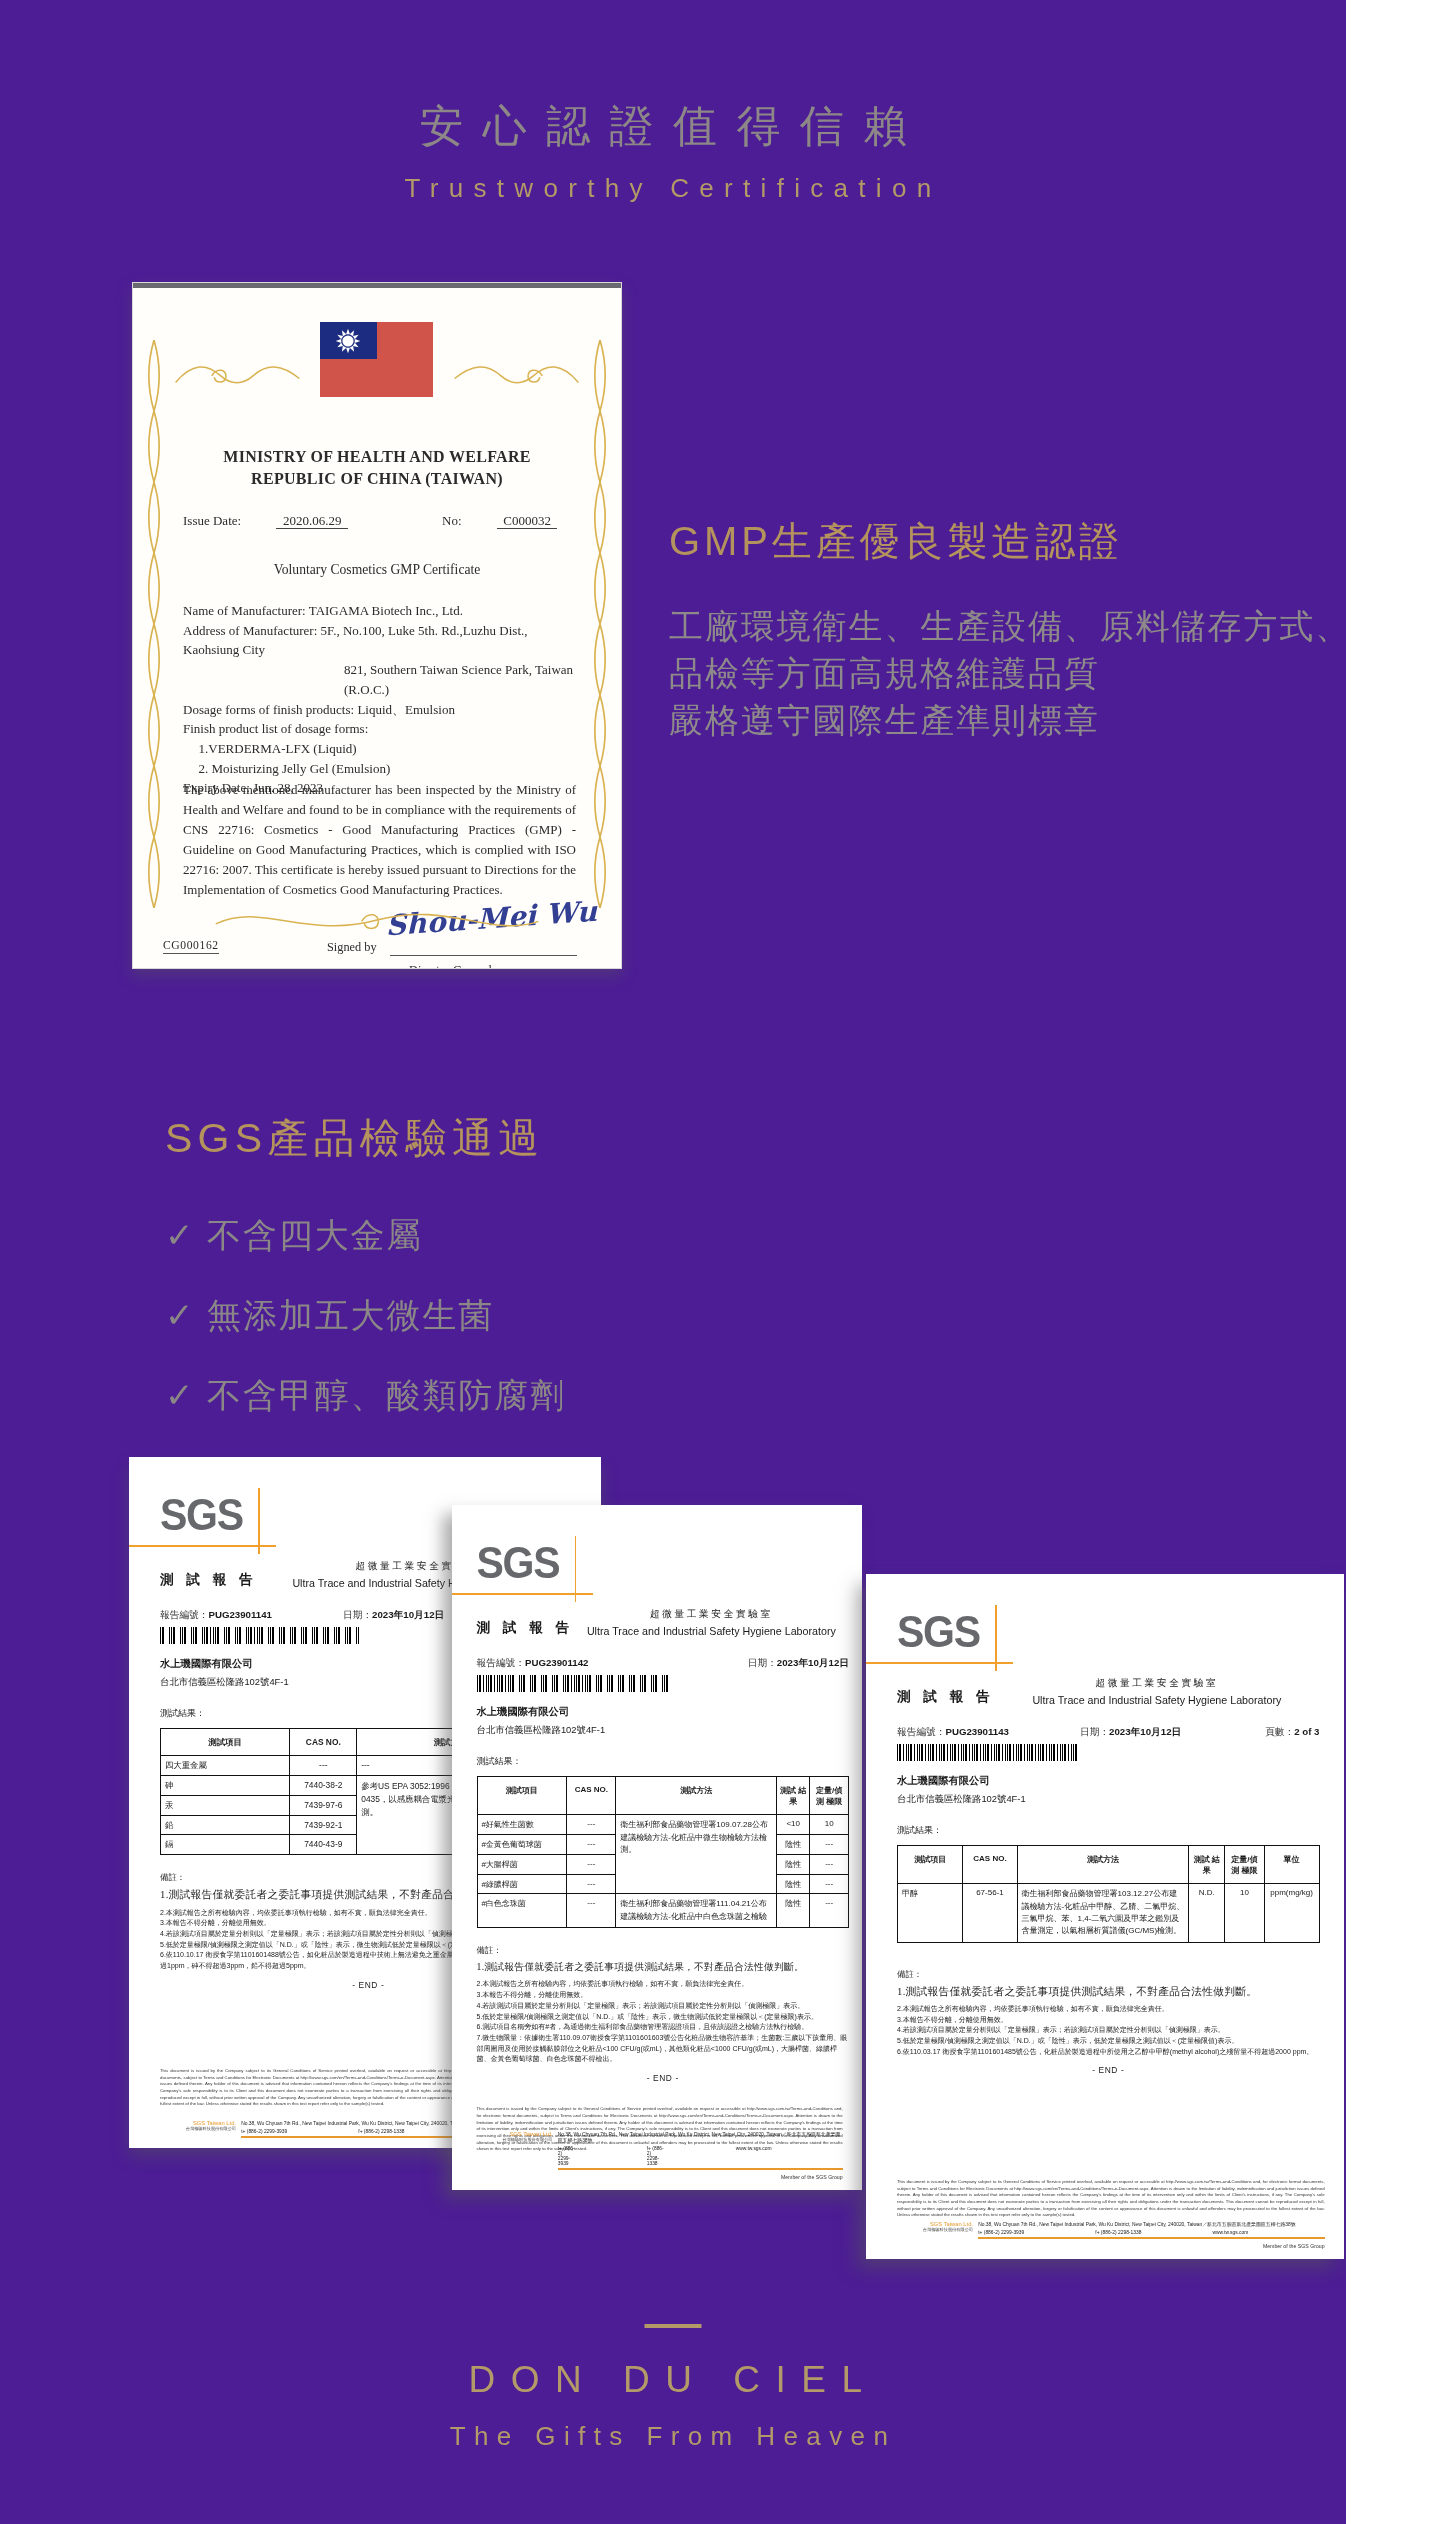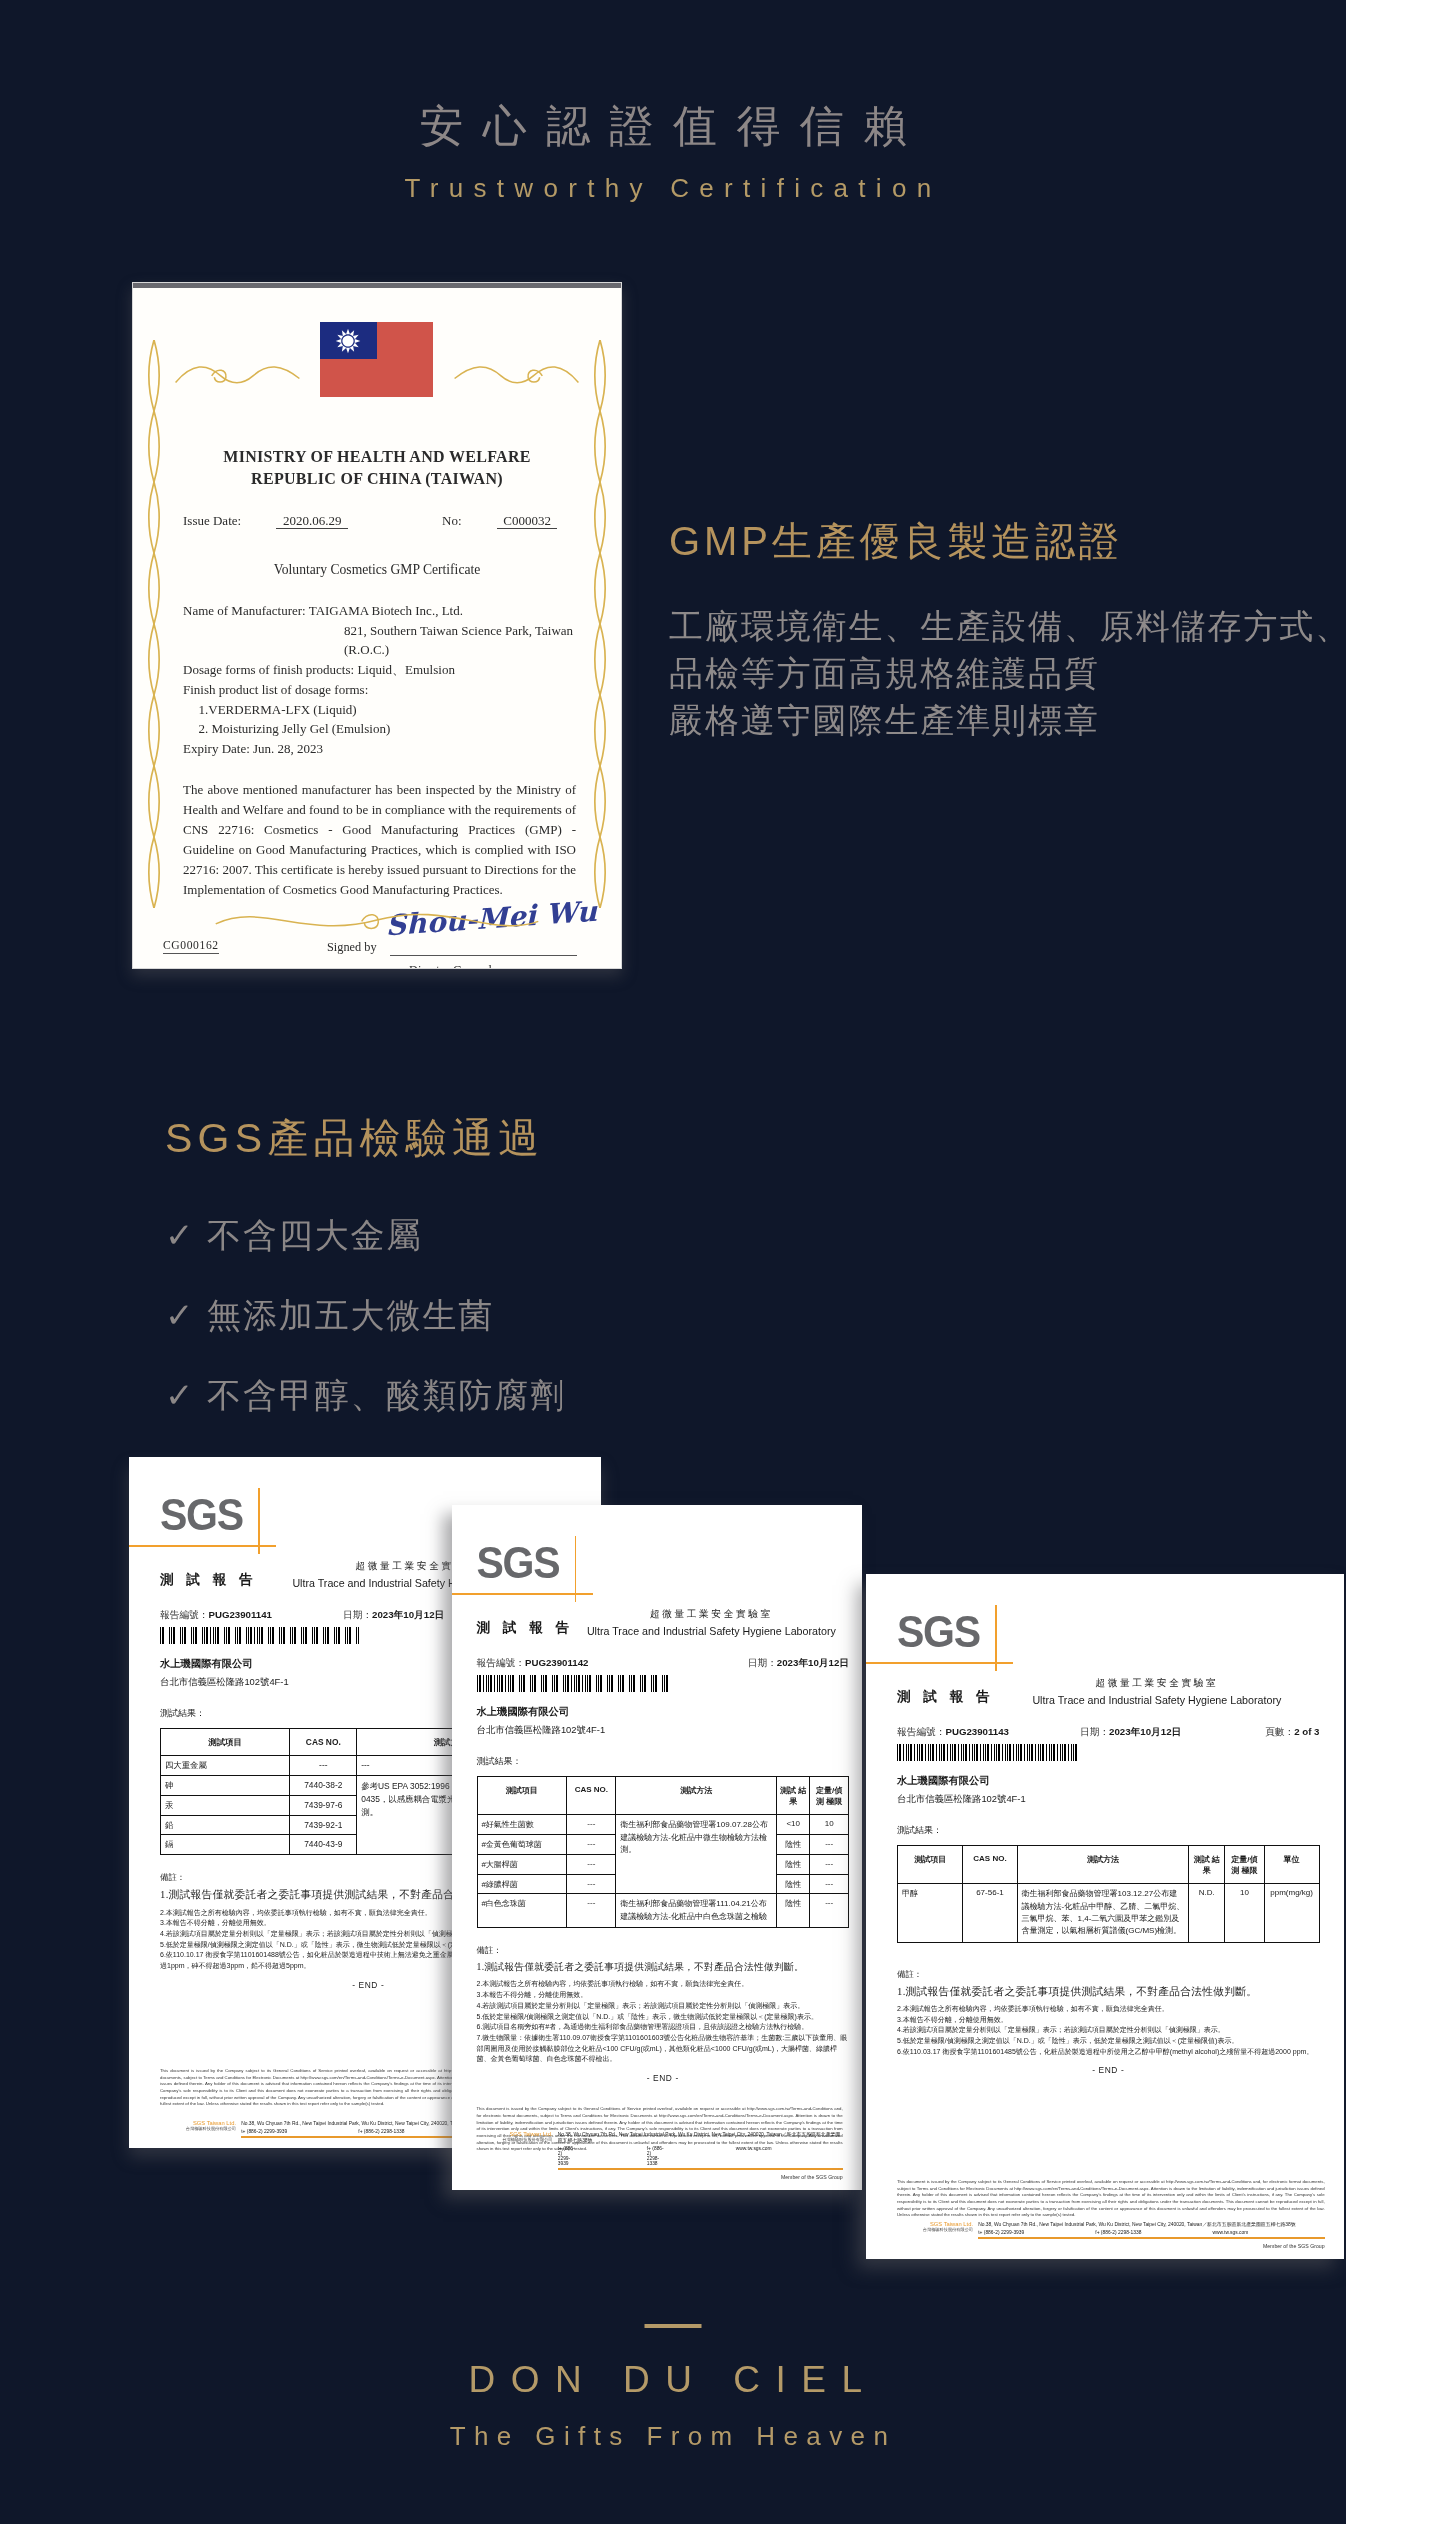--- a/index.html
+++ b/index.html
@@ -1,16 +1,16 @@
 <!DOCTYPE html>
 <html style="font-size:10.3px"><head>
 <meta charset="utf-8">
 <style>
   html,body{margin:0;padding:0;background:#ffffff;}
-  .canvas{position:relative;width:1346px;height:2525px;background:#0f172a;overflow:hidden;
+  .canvas{position:relative;width:1346px;height:2525px;background:#4c1d95;overflow:hidden;
           font-family:"Liberation Sans",sans-serif;color:#222;}
 
   
   .main-title{position:absolute;top:97px;left:0;width:100%;text-align:center;
     font-size:44px;letter-spacing:19.4px;color:#8d8787;font-weight:400;}
   .main-subtitle{position:absolute;top:173px;left:0;width:100%;text-align:center;
     font-size:26px;letter-spacing:10.3px;color:#b49a66;}
 
   
   .cert{position:absolute;left:132px;top:282px;width:488px;height:685px;background:#fffefb;
@@ -188,20 +188,21 @@
       <span class="m2">
         <span>No:</span>
         <span class="uval">C000032</span>
       </span>
     </div>
 
     <div class="cert-title">Voluntary Cosmetics GMP Certificate</div>
 
     <div class="cert-info">
       <div>Name of Manufacturer: TAIGAMA Biotech Inc., Ltd.</div>
+      <div>Address of Manufacturer: 5F., No.100, Luke 5th. Rd.,Luzhu Dist., Kaohsiung City</div>
       <div class="ind1">821, Southern Taiwan Science Park, Taiwan (R.O.C.)</div>
       <div>Dosage forms of finish products: Liquid、Emulsion</div>
       <div>Finish product list of dosage forms:</div>
       <div class="ind2">1.VERDERMA-LFX (Liquid)</div>
       <div class="ind2">2. Moisturizing Jelly Gel (Emulsion)</div>
       <div>Expiry Date: Jun. 28, 2023</div>
     </div>
 
     <p class="cert-para">The above mentioned manufacturer has been inspected by the Ministry of Health and Welfare and found to be in compliance with the requirements of CNS 22716: Cosmetics - Good Manufacturing Practices (GMP) - Guideline on Good Manufacturing Practices, which is complied with ISO 22716: 2007. This certificate is hereby issued pursuant to Directions for the Implementation of Cosmetics Good Manufacturing Practices.</p>
 

